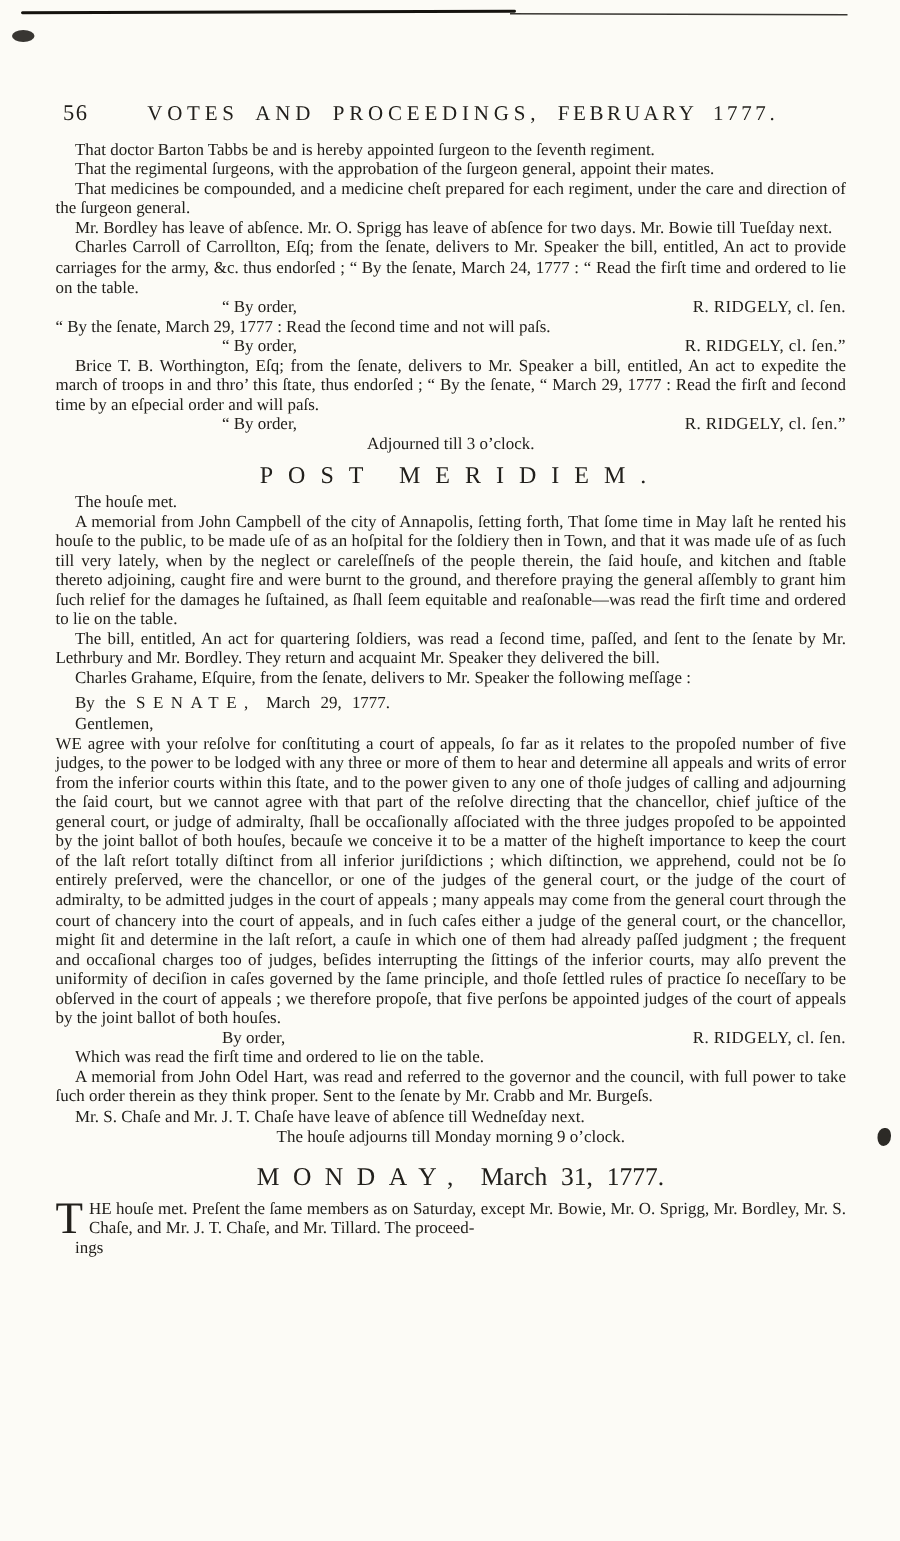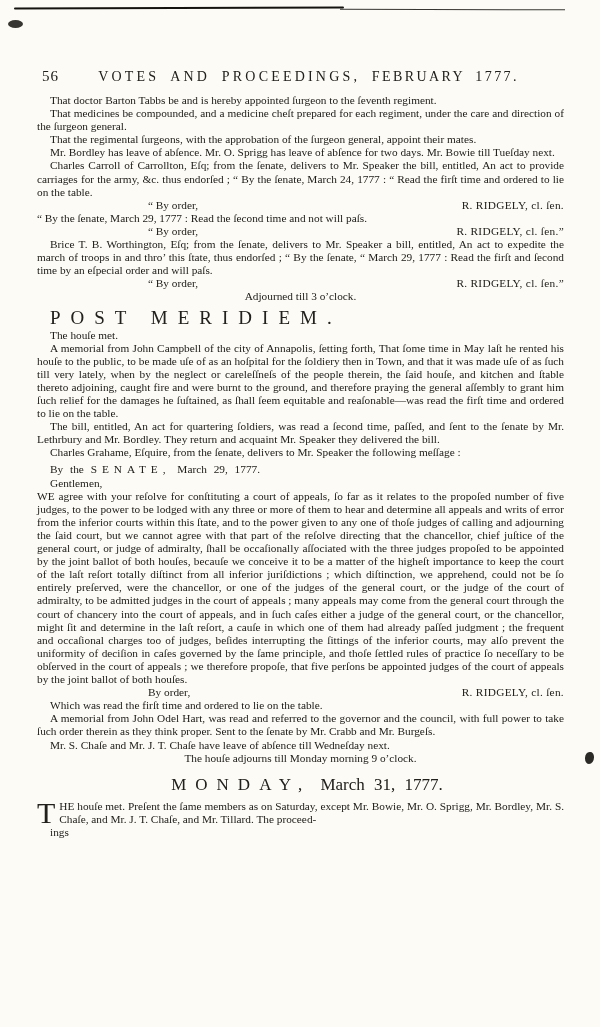--- a/index.html
+++ b/index.html
@@ -42,22 +42,22 @@
   }
   .bodytext p { margin: 0; text-indent: 13px; }
   .bodytext p.noindent { text-indent: 0; }
   .bodytext .center { text-align: center; text-indent: 0; }
 
   .order-row { display: flex; line-height: 13.1px; }
   .order-row .label { margin-left: 111px; white-space: nowrap; }
   .order-row .sig { margin-left: auto; white-space: nowrap; letter-spacing: .3px; }
 
   .pm-heading {
-    text-indent: 0;
-    font-size: 19px; letter-spacing: 10px;
+    text-align: center; text-indent: 0;
+    font-size: 16px; letter-spacing: 10px;
     margin: 7px 0 5px !important;
     white-space: nowrap;
     font-family: Liberation Serif, serif;
   }
   .senate-line { text-align: left; text-indent: 0; margin: 3px 0 1px !important; word-spacing: 4px; }
   .senate-word { letter-spacing: 5px; }
 
   .monday-heading {
     text-align: center; text-indent: 0;
     font-size: 17px; margin: 13px 0 9px !important;
@@ -83,22 +83,22 @@
   <div class="art art-ink"></div>
 
   <div class="header">
     <span class="pageno">56</span>
     <span class="running-title"><span>VOTES AND PROCEEDINGS,</span> <span class="date">FEBRUARY 1777.</span></span>
   </div>
 
   <div class="bodytext">
 
     <p>That doctor Barton Tabbs be and is hereby appointed ſurgeon to the ſeventh regiment.</p>
+    <p>That the regimental ſurgeons, with the approbation of the ſurgeon general, appoint their mates.</p>
     <p>That medicines be compounded, and a medicine cheſt prepared for each regiment, under the care and direction of the ſurgeon general.</p>
-    <p>That the regimental ſurgeons, with the approbation of the ſurgeon general, appoint their mates.</p>
     <p>Mr. Bordley has leave of abſence.  Mr. O. Sprigg has leave of abſence for two days.  Mr. Bowie till Tueſday next.</p>
     <p>Charles Carroll of Carrollton, Eſq; from the ſenate, delivers to Mr. Speaker the bill, entitled, An act to provide carriages for the army, &amp;c. thus endorſed ; “ By the ſenate, March 24, 1777 : “ Read the firſt time and ordered to lie on the table.</p>
 
     <div class="order-row">
       <span class="label">“ By order,</span>
       <span class="sig">R. RIDGELY, cl. ſen.</span>
     </div>
 
     <p class="noindent">“ By the ſenate, March 29, 1777 : Read the ſecond time and not will paſs.</p>
 

